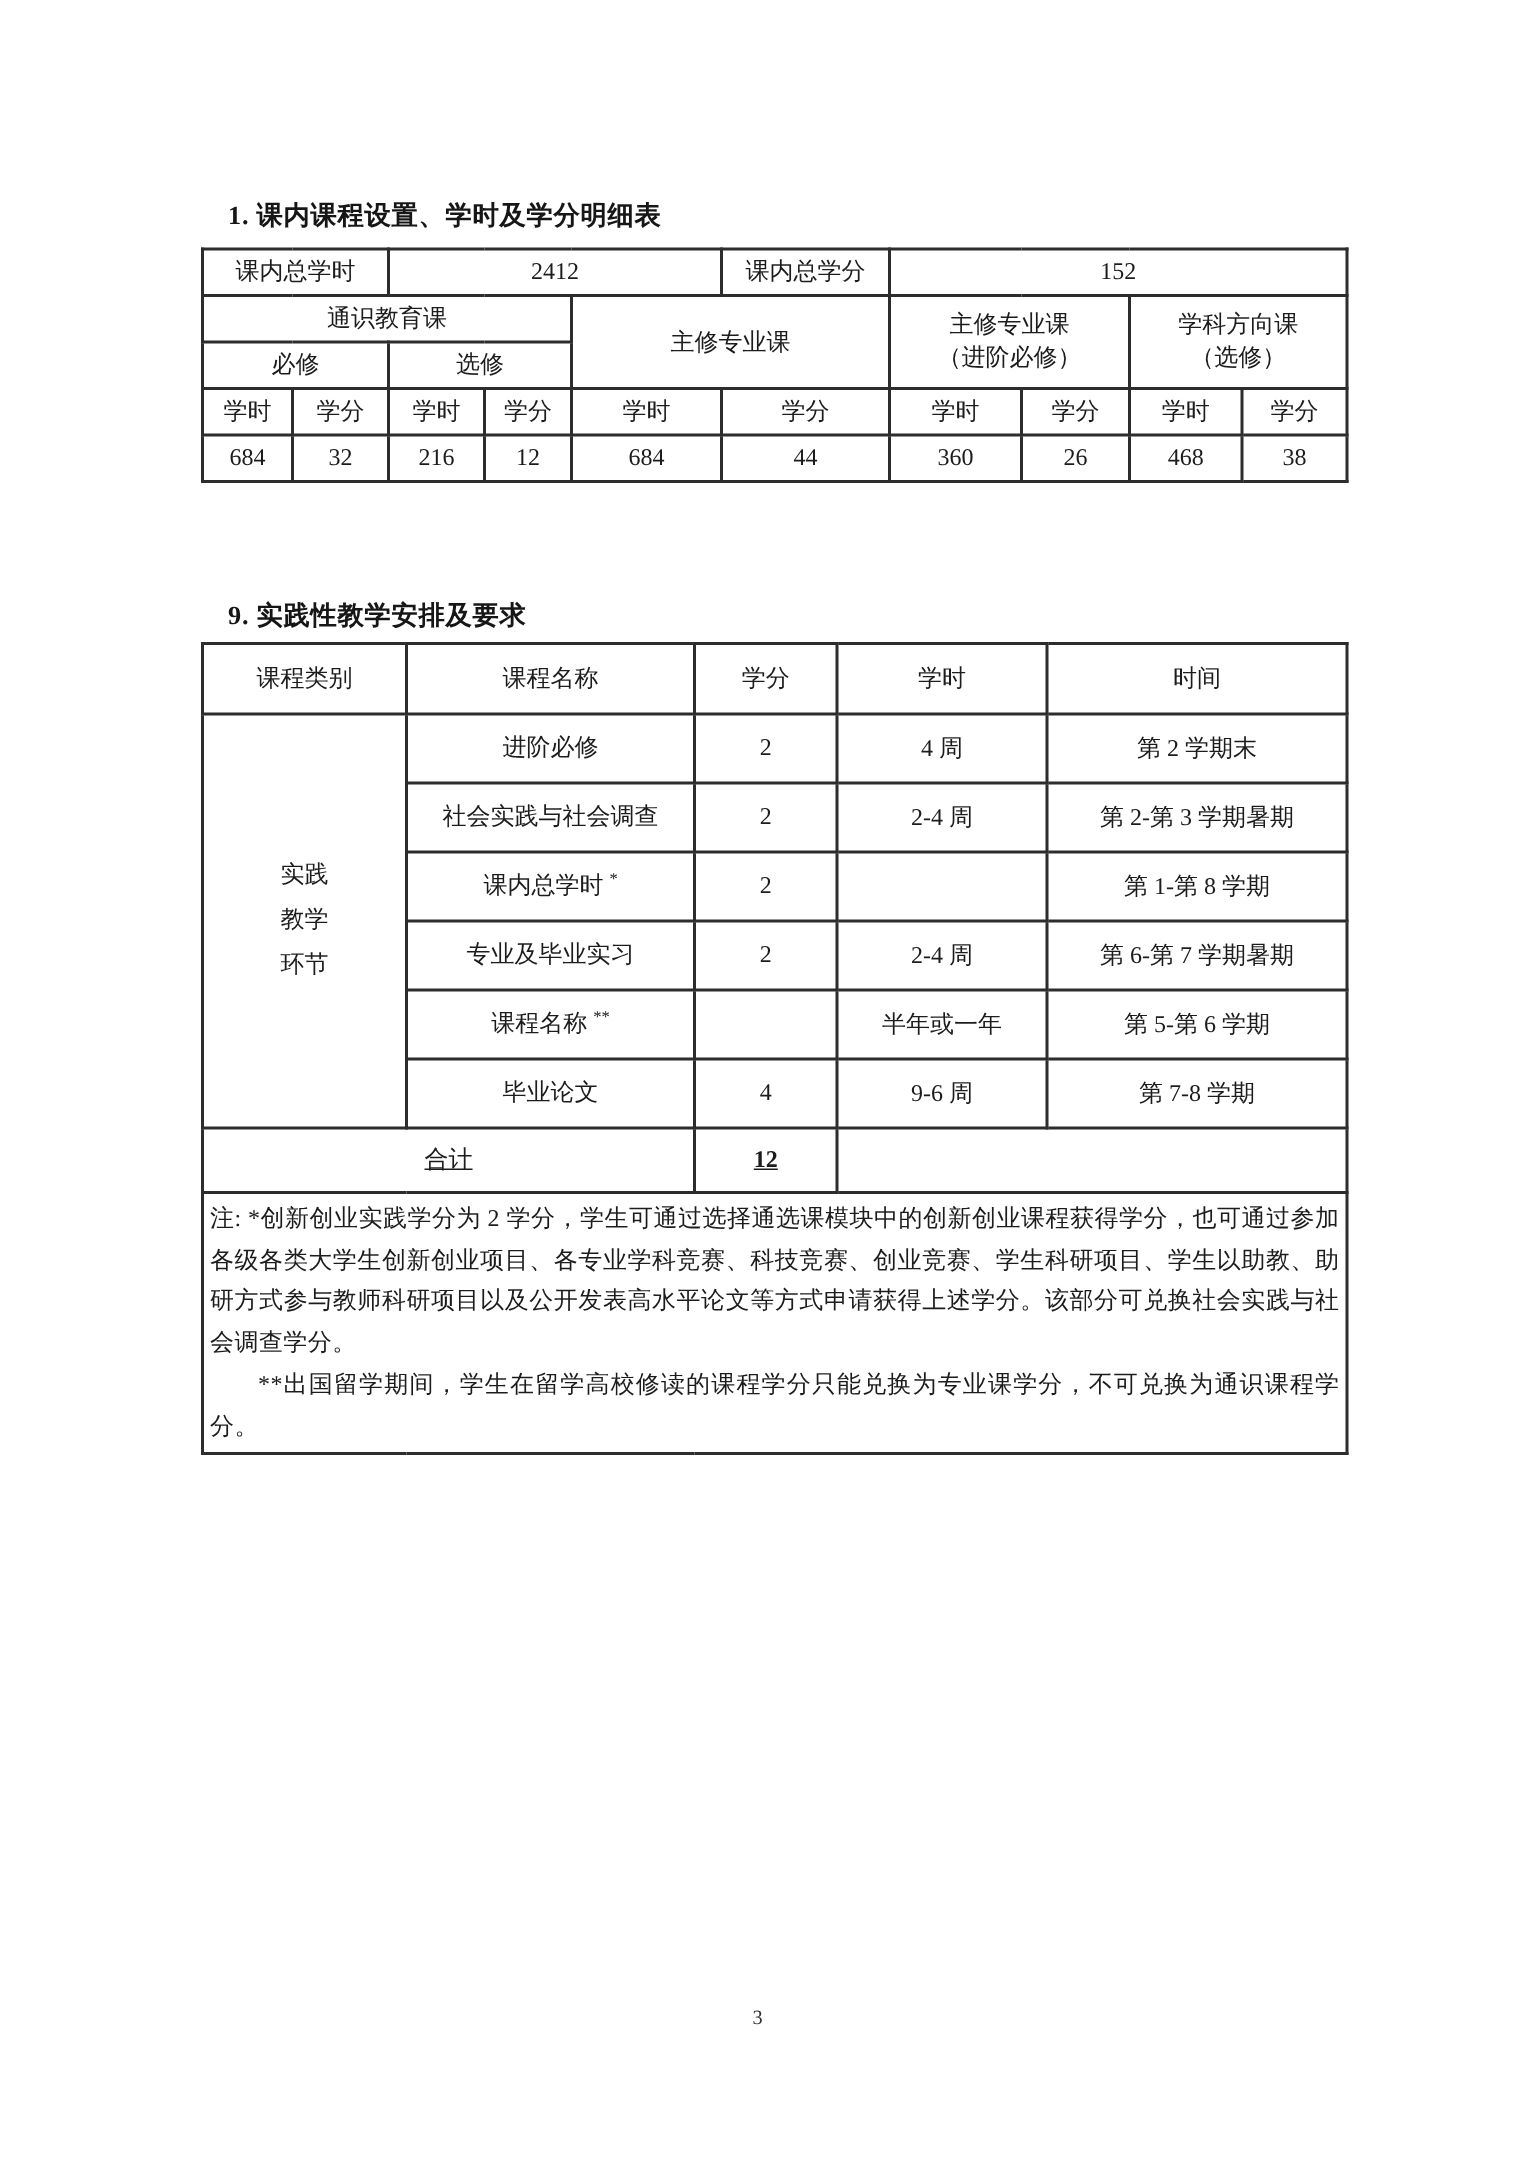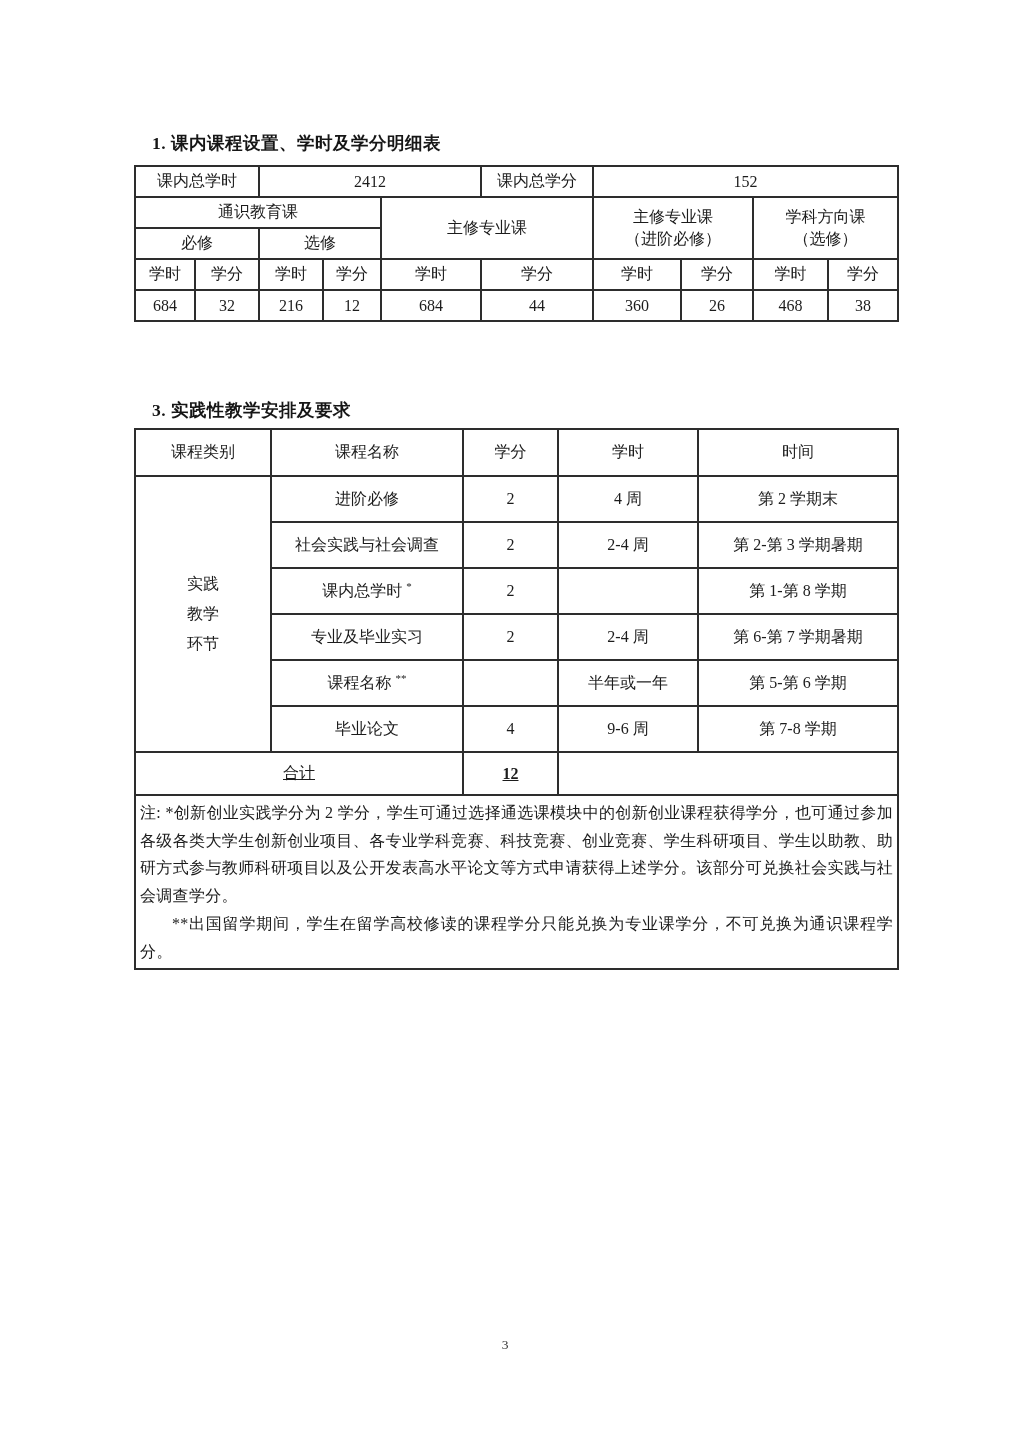--- a/index.html
+++ b/index.html
@@ -140,21 +140,21 @@
       <td>684</td>
       <td>44</td>
       <td>360</td>
       <td>26</td>
       <td>468</td>
       <td>38</td>
     </tr>
   </tbody>
     </table>
 
-  <div class="sec-title" id="title-2">3. 实践性教学安排及要求</div>
+  <div class="sec-title" id="title-2">9. 实践性教学安排及要求</div>
 
   <table class="doc" id="table-2">
     <colgroup>
       <col style="width:136px">
         <col style="width:192px">
         <col style="width:95px">
         <col style="width:140px">
         <col style="width:200px">
     </colgroup>
     <tbody>

